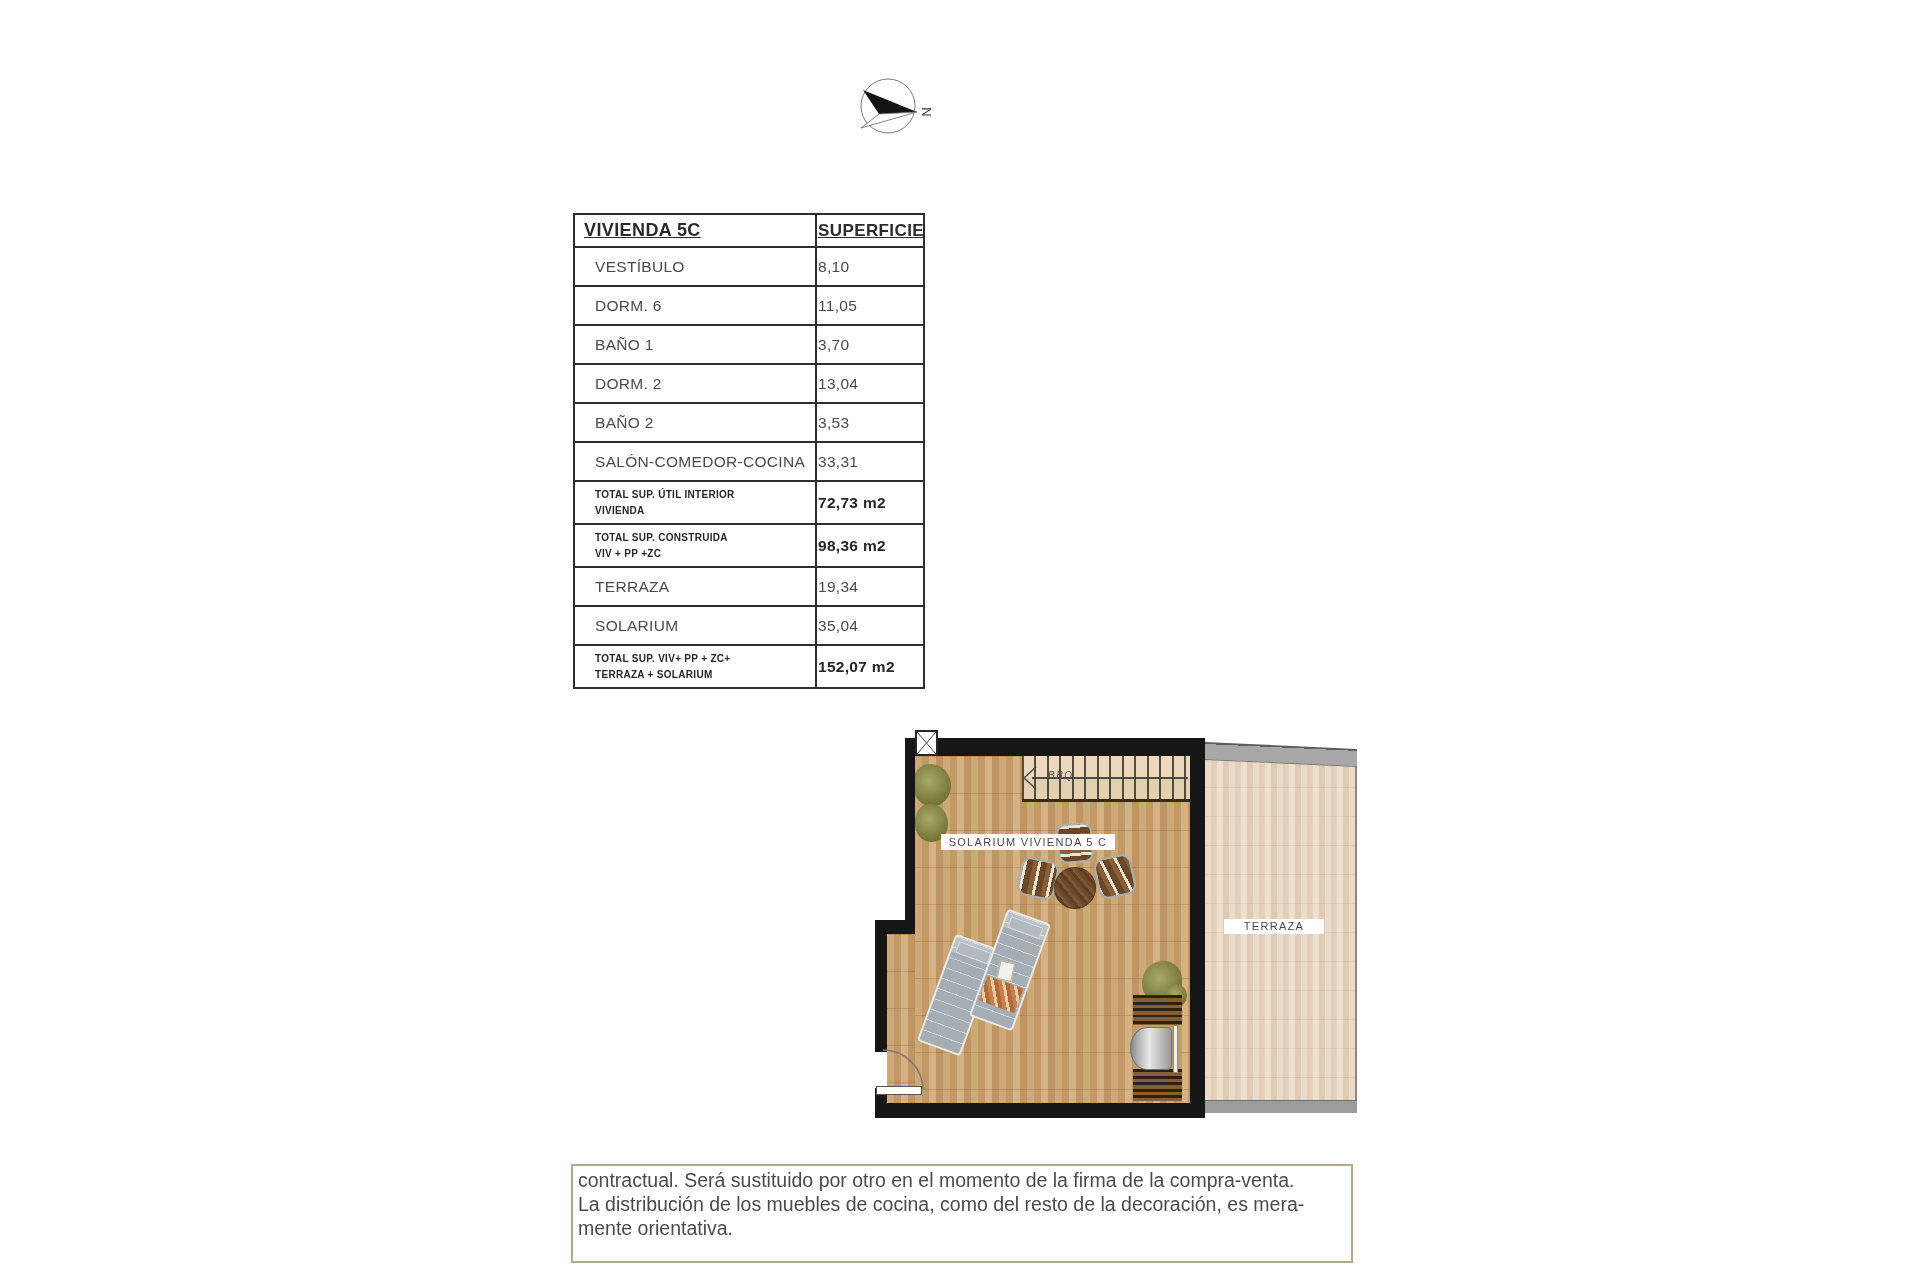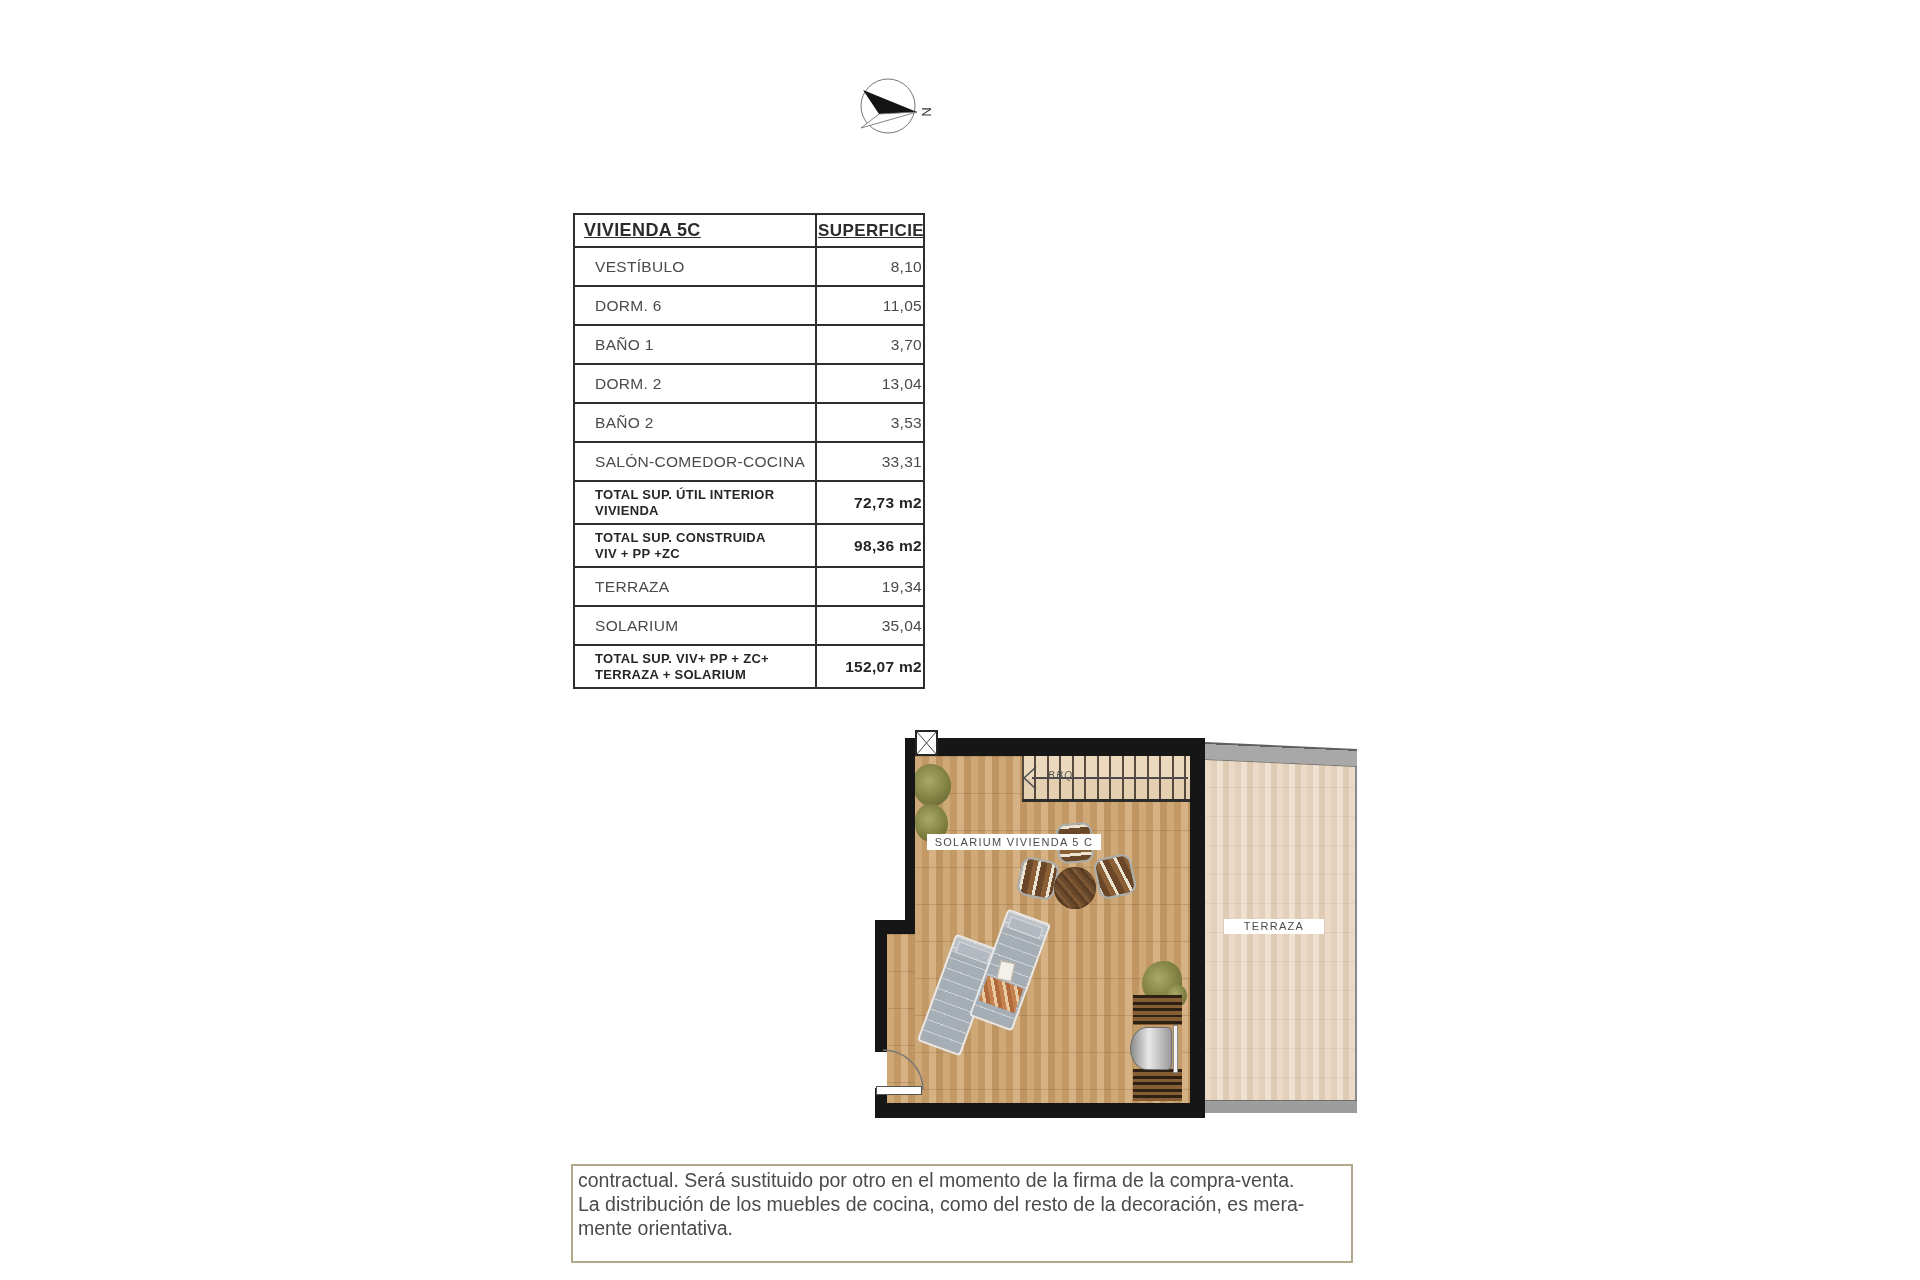--- a/index.html
+++ b/index.html
@@ -17,22 +17,22 @@
   
   .area-table-wrap { position:absolute; left:573px; top:213px; }
   table.area { border-collapse:collapse; width:350px; table-layout:fixed; }
   table.area th, table.area td { border:2px solid #2e2e2e; vertical-align:middle; }
   table.area col.c1 { width:242px; }
   table.area col.c2 { width:108px; }
   table.area th { height:33px; font-size:17px; letter-spacing:.4px; color:#2b2b2b;text-decoration:underline; }
   table.area th:first-child { text-align:left; padding-left:9px; font-size:18px; }
   table.area td { height:39px; font-size:15.5px; letter-spacing:.3px; color:#4a4a4a; }
   table.area td:first-child { padding-left:20px; }
-  table.area td:last-child { text-align:right; }
-  table.area tr.total td { font-weight:bold; color:#262626; font-size:13px; line-height:16px; height:43px; }
+  table.area td:last-child { text-align:left; }
+  table.area tr.total td { font-weight:bold; color:#262626; font-size:10px; line-height:16px; height:43px; }
   table.area tr.total td:last-child { font-size:15.5px; }
 
   
   .plan { position:absolute; left:873px; top:730px; width:492px; height:392px; }
   .plan * { position:absolute; }
 
   .wall { background:#161616; z-index:4; }
   .wall-top        { left:32px;  top:8px;   width:300px; height:18px; }
   .wall-right      { left:317px; top:8px;   width:15px;  height:380px; }
   .wall-bottom     { left:2px;   top:373px; width:330px; height:15px; }
@@ -81,21 +81,21 @@
 
   .x-square { left:42px; top:0; width:23px; height:26px; background:#fff; border:2px solid #262626; z-index:5; }
 
   .door-leaf { left:3px; top:356px; width:46px; height:9px; background:#fff; border:1px solid #555; z-index:5; }
   .door-arc { left:6px; top:318px; width:50px; height:48px; z-index:5; }
 
   .plan-label {
     z-index:6; background:#ffffff; color:#4a4a4a;
     font-size:11px; letter-spacing:1.3px; text-align:center;
   }
-  .label-solarium { left:54px; top:104px; width:174px; height:16px; line-height:16px; }
+  .label-solarium { left:68px; top:104px; width:174px; height:16px; line-height:16px; }
   .label-terraza  { left:351px; top:189px; width:100px; height:15px; line-height:15px; }
 
   .blob { border-radius:46% 54% 50% 50%; z-index:3;
     background:radial-gradient(circle at 42% 40%, #a9a969, #7b7b3e 62%, #5d5d30); }
   .p1a { left:40px;  top:34px;  width:38px; height:42px; }
   .p1b { left:42px;  top:74px;  width:33px; height:38px; }
   .p2a { left:269px; top:231px; width:40px; height:43px; border-radius:55% 45% 50% 50%; }
   .p2b { left:293px; top:254px; width:21px; height:23px; }
 
   .chair { border:2px solid #a9aeae; border-radius:10px; z-index:3; }

